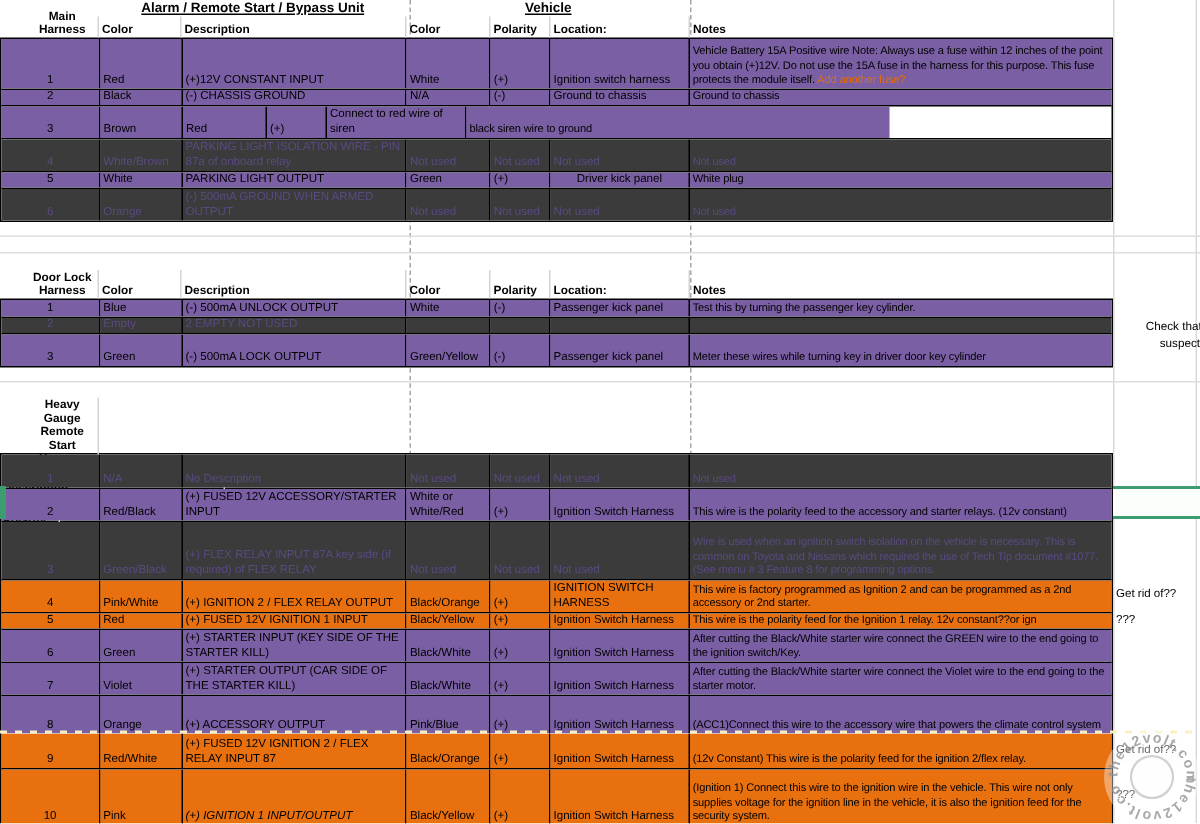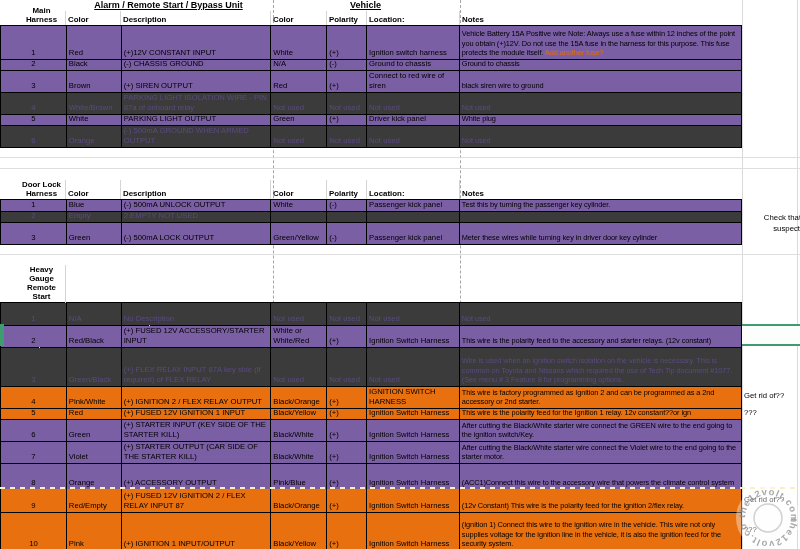--- a/index.html
+++ b/index.html
@@ -120,23 +120,20 @@
               <div class="t"><span>Ground to chassis</span></div>
             </div>
           </div>
           <div class="row purple" style="height: 22px;">
             <div class="cell num" style="width: 66px;">
               <div class="t"><span>3</span></div>
             </div>
             <div class="cell" style="width: 55px;">
               <div class="t"><span>Brown</span></div>
             </div>
-            <div class="cell" style="width: 150px;">
-              <div class="t"><span>(+) SIREN OUTPUT</span></div>
-            </div>
             <div class="cell" style="width: 56px;">
               <div class="t"><span>Red</span></div>
             </div>
             <div class="cell" style="width: 40px;">
               <div class="t"><span>(+)</span></div>
             </div>
             <div class="cell" style="width: 93px;">
               <div class="t"><span>Connect to red wire of siren</span></div>
             </div>
             <div class="cell note" style="width: 282px;">
@@ -175,21 +172,21 @@
             </div>
             <div class="cell" style="width: 150px;">
               <div class="t"><span>PARKING LIGHT OUTPUT</span></div>
             </div>
             <div class="cell" style="width: 56px;">
               <div class="t"><span>Green</span></div>
             </div>
             <div class="cell" style="width: 40px;">
               <div class="t"><span>(+)</span></div>
             </div>
-            <div class="cell" style="width: 93px;">
+            <div class="cell" style="width: 93px; text-align: center;">
               <div class="t"><span>Driver kick panel</span></div>
             </div>
             <div class="cell note" style="width: 282px;">
               <div class="t"><span>White plug</span></div>
             </div>
           </div>
           <div class="row dark" style="height: 22px;">
             <div class="cell num" style="width: 66px;">
               <div class="t"><span>6</span></div>
             </div>
@@ -489,21 +486,21 @@
             </div>
             <div class="cell note" style="width: 282px;">
               <div class="t"><span>(ACC1)Connect this wire to the accessory wire that powers the climate control system</span></div>
             </div>
           </div>
           <div class="row orange dashedTop" style="height: 23px;">
             <div class="cell num" style="width: 66px;">
               <div class="t"><span>9</span></div>
             </div>
             <div class="cell" style="width: 55px;">
-              <div class="t"><span>Red/Empty</span></div>
+              <div class="t"><span>Red/White</span></div>
             </div>
             <div class="cell" style="width: 150px;">
               <div class="t"><span>(+) FUSED 12V IGNITION 2 / FLEX RELAY INPUT 87</span></div>
             </div>
             <div class="cell" style="width: 56px;">
               <div class="t"><span>Black/Orange</span></div>
             </div>
             <div class="cell" style="width: 40px;">
               <div class="t"><span>(+)</span></div>
             </div>
@@ -514,21 +511,21 @@
               <div class="t"><span>(12v Constant) This wire is the polarity feed for the ignition 2/flex relay.</span></div>
             </div>
           </div>
           <div class="row orange" style="height: 38px;">
             <div class="cell num" style="width: 66px;">
               <div class="t"><span>10</span></div>
             </div>
             <div class="cell" style="width: 55px;">
               <div class="t"><span>Pink</span></div>
             </div>
-            <div class="cell" style="width: 150px;">
+            <div class="cell" style="width: 150px; font-style: italic;">
               <div class="t"><span>(+) IGNITION 1 INPUT/OUTPUT</span></div>
             </div>
             <div class="cell" style="width: 56px;">
               <div class="t"><span>Black/Yellow</span></div>
             </div>
             <div class="cell" style="width: 40px;">
               <div class="t"><span>(+)</span></div>
             </div>
             <div class="cell" style="width: 93px;">
               <div class="t"><span>Ignition Switch Harness</span></div>

